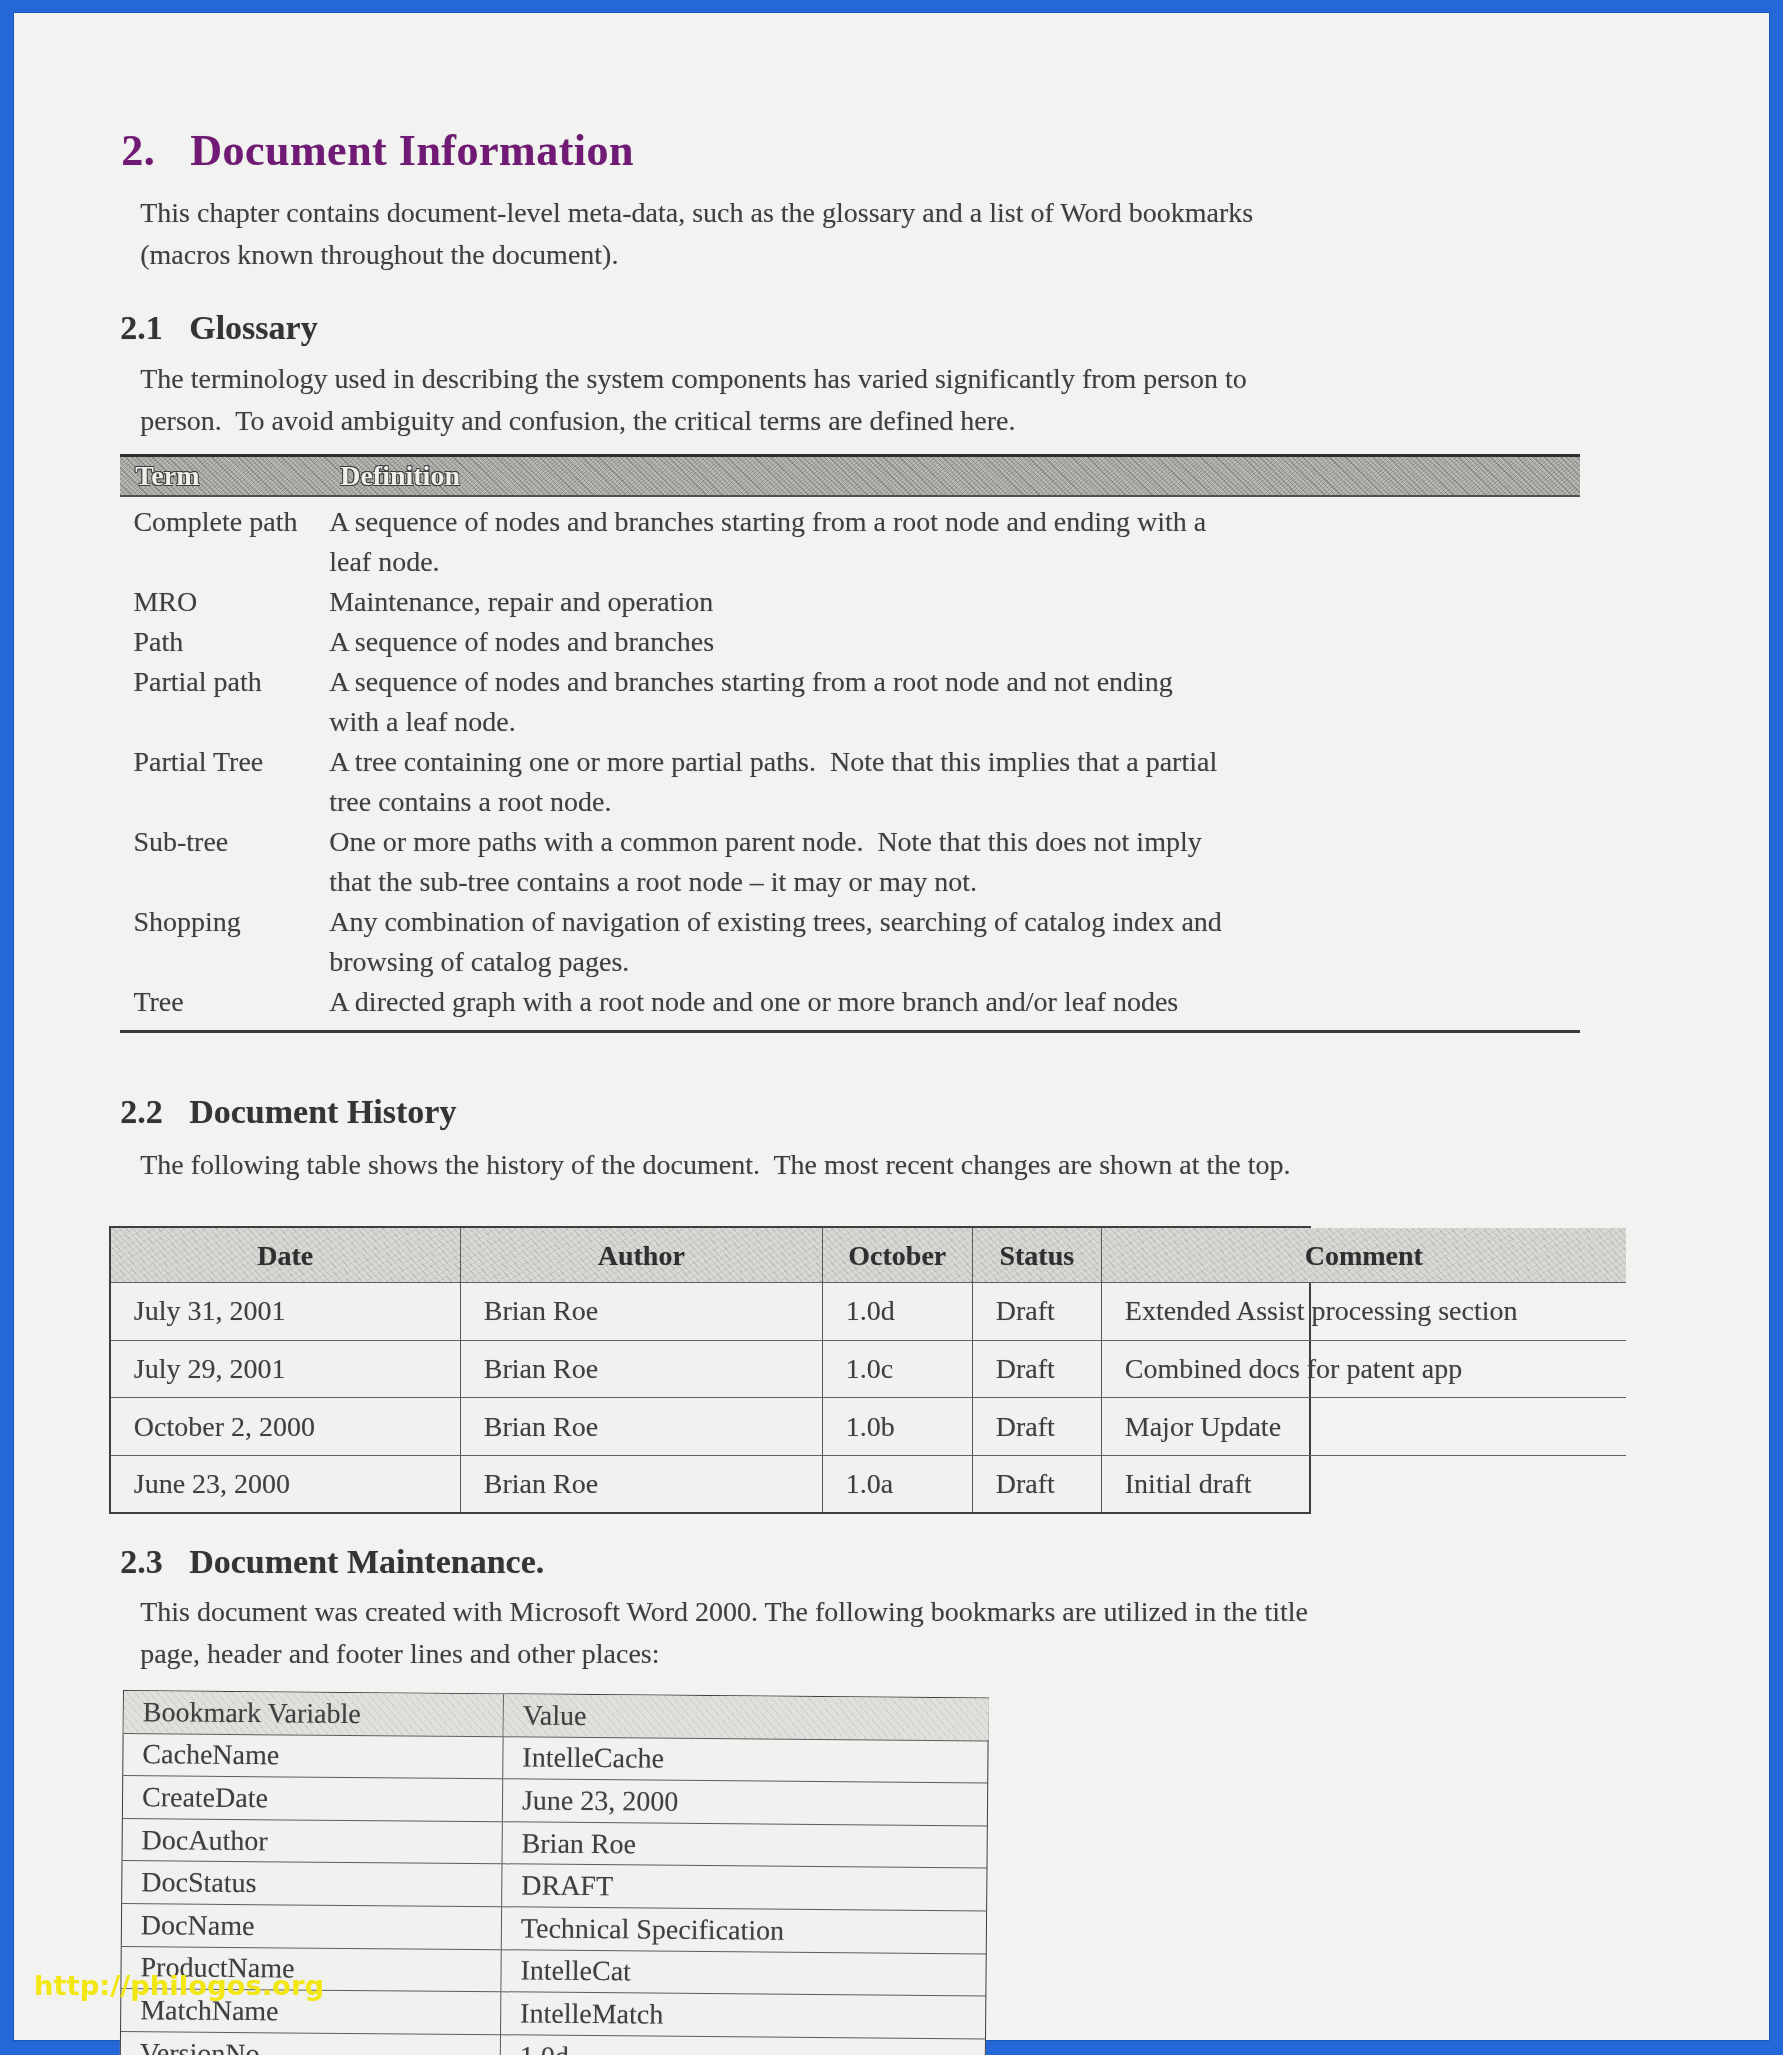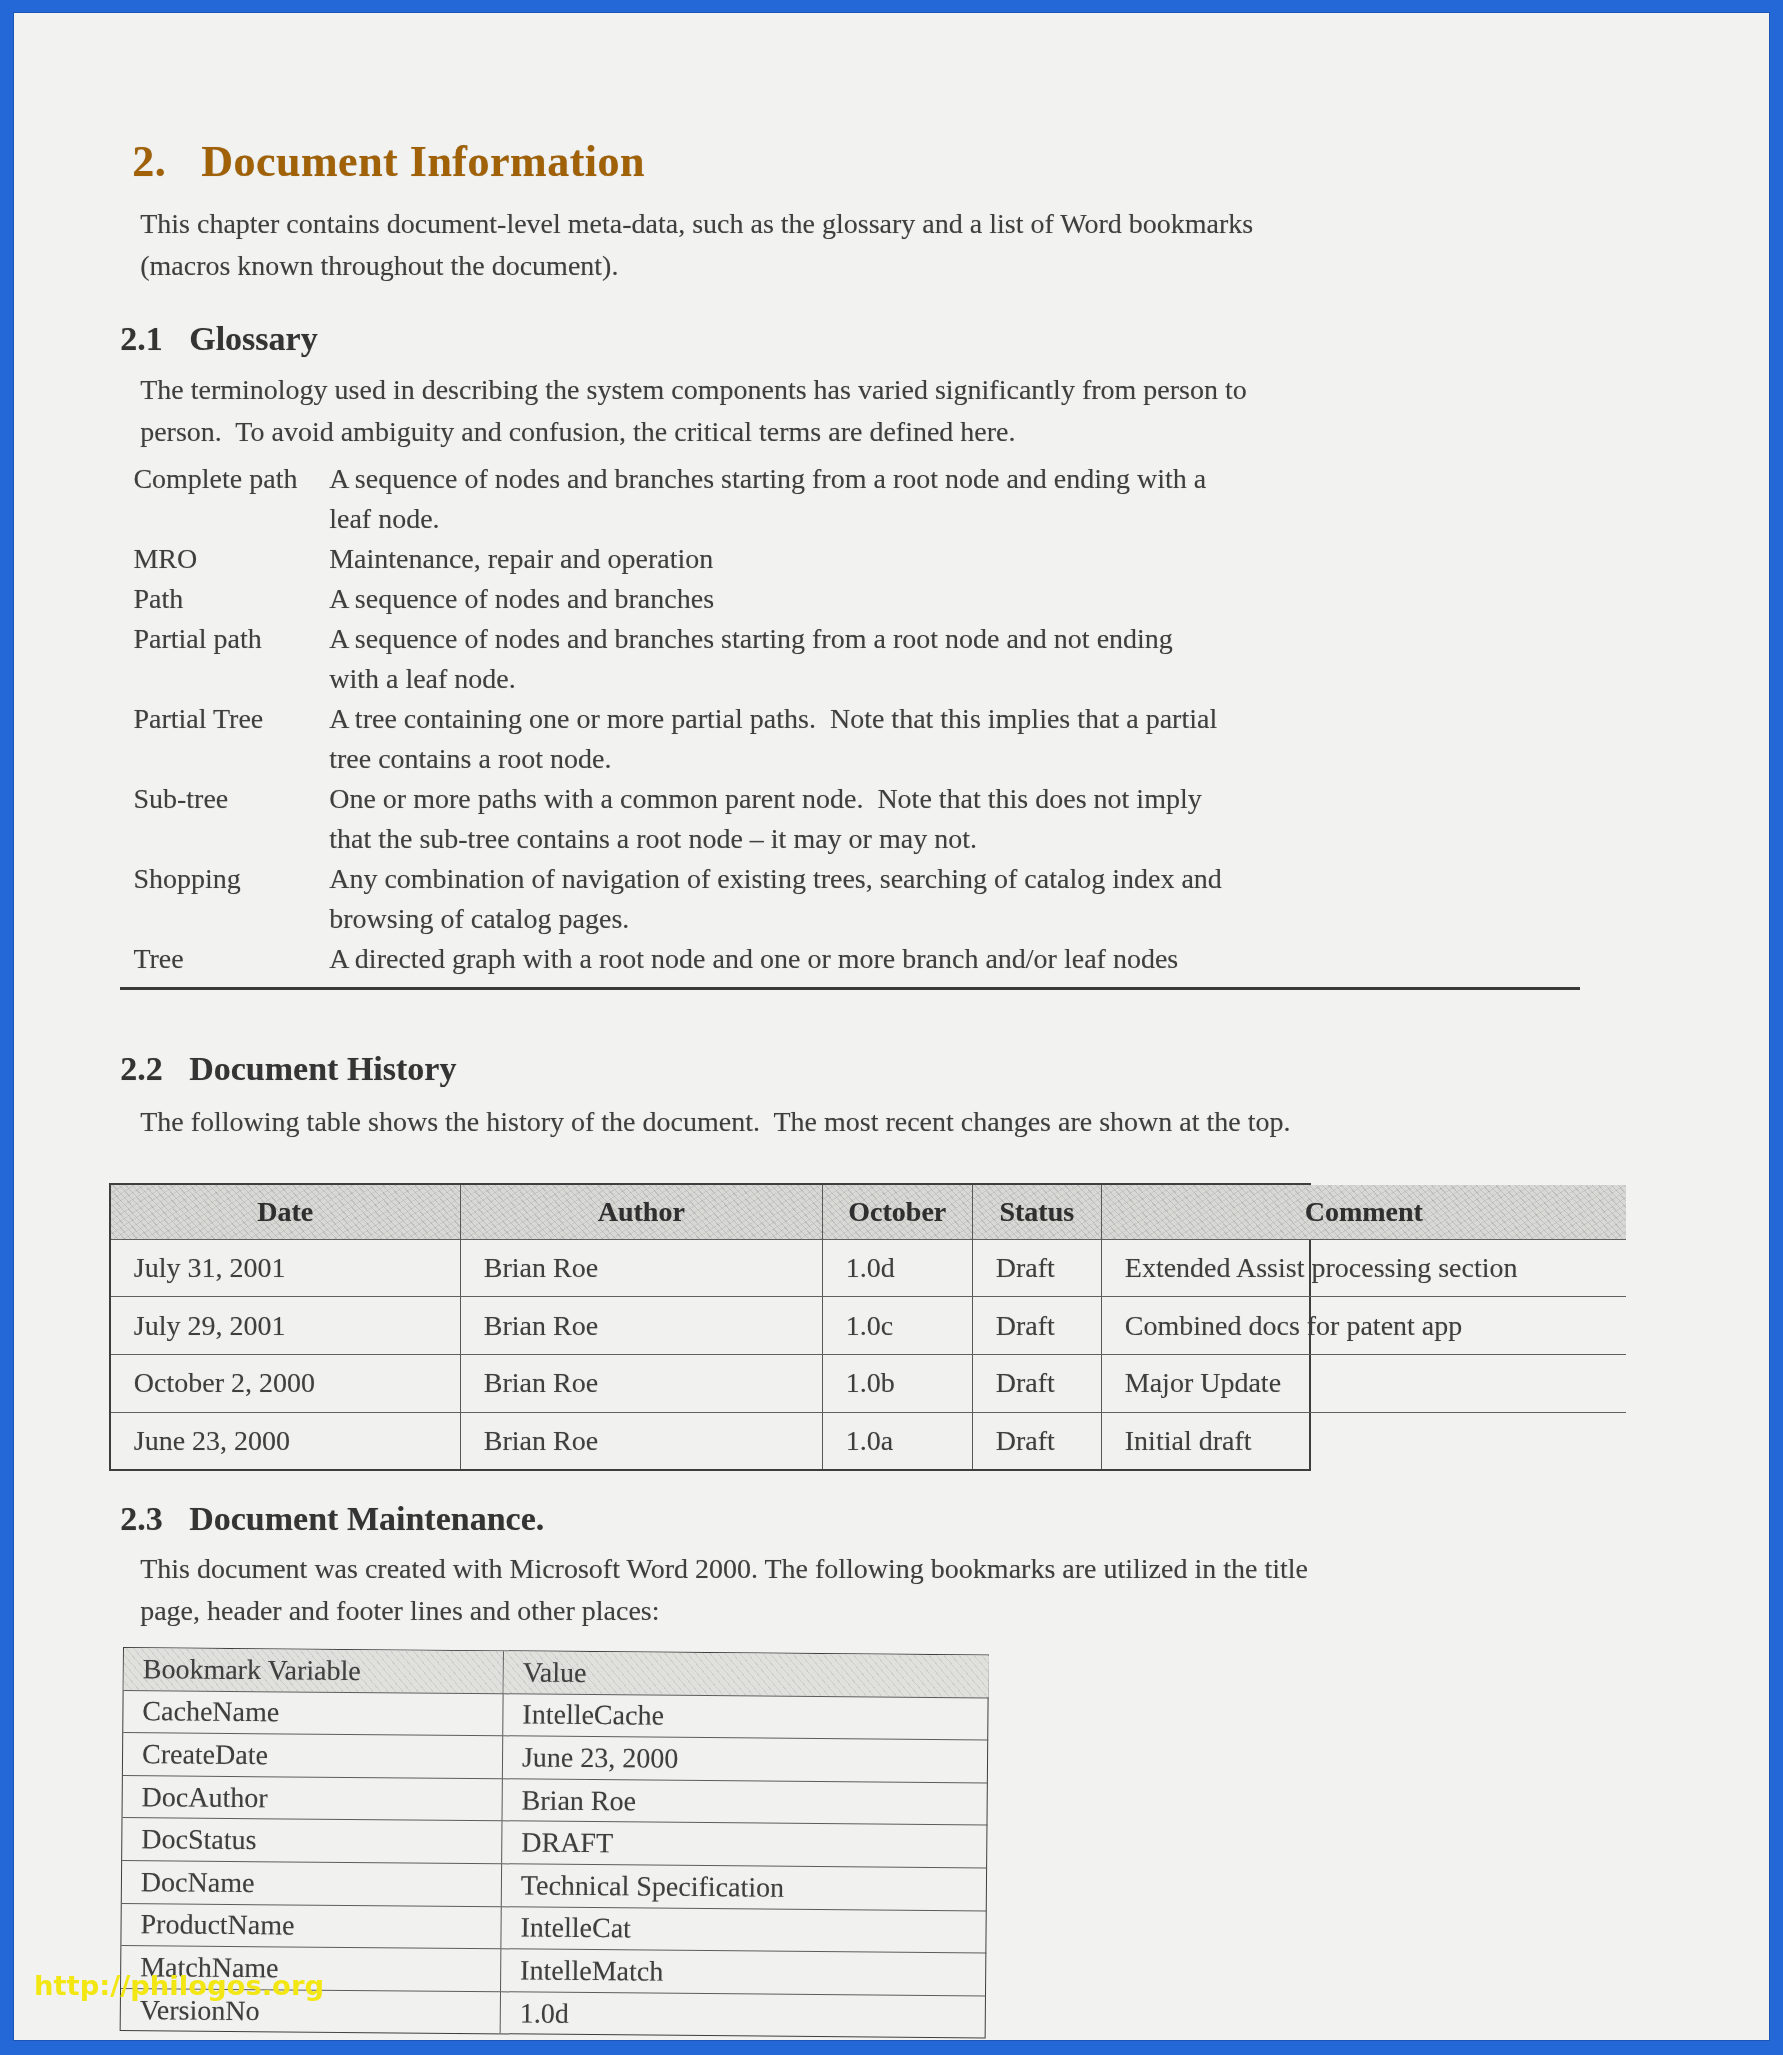--- a/index.html
+++ b/index.html
@@ -17,24 +17,24 @@
     border:1.9px solid #1d55b4;
     box-sizing:border-box;
   }
   .content{
     position:relative;
     padding:112px 170px 0 106px;
     color:#3f3f3f;
     text-shadow:0 0 0.9px rgba(62,62,62,.35);
   }
   h1{
-    margin:12px;
+    margin:1px;
     font-size:44px;
     line-height:1.15;
-    color:#a16207;
+    color:#701a75;
     letter-spacing:0.5px;
     font-weight:700;
   }
   .hnum{display:inline-block;min-width:69px;}
   h2{
     margin:0;
     font-size:34px;
     line-height:1.15;
     color:#343434;
     font-weight:700;
@@ -158,20 +158,24 @@
       <span class="pline">(macros known throughout the document).</span>
     </p>
 
     <h2 class="m-h21"><span class="hnum">2.1</span><span>Glossary</span></h2>
 
     <p class="body-par" style="margin-top:11.4px;">
       <span class="pline">The terminology used in describing the system components has varied significantly from person to</span>
       <span class="pline">person.  To avoid ambiguity and confusion, the critical terms are defined here.</span>
     </p>
 
+    <div class="gloss-head">
+      <span class="gloss-h-term">Term</span>
+      <span>Definition</span>
+    </div>
 
     <div class="gloss-body">
       <div class="gloss-row">
         <div class="gloss-term">Complete path</div>
         <div class="gloss-def">
           <span class="dline">A sequence of nodes and branches starting from a root node and ending with a</span>
           <span class="dline">leaf node.</span>
         </div>
       </div>
       <div class="gloss-row">

